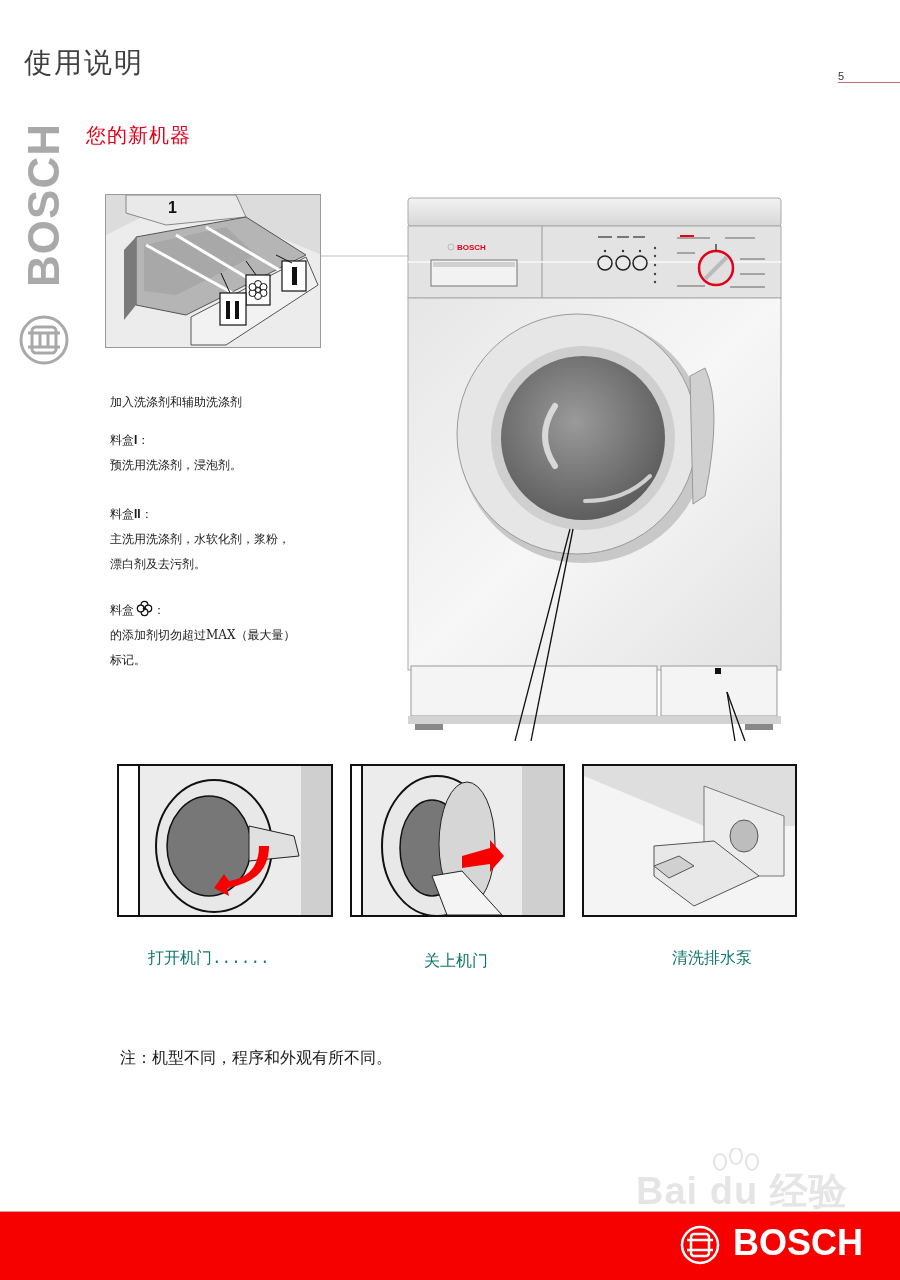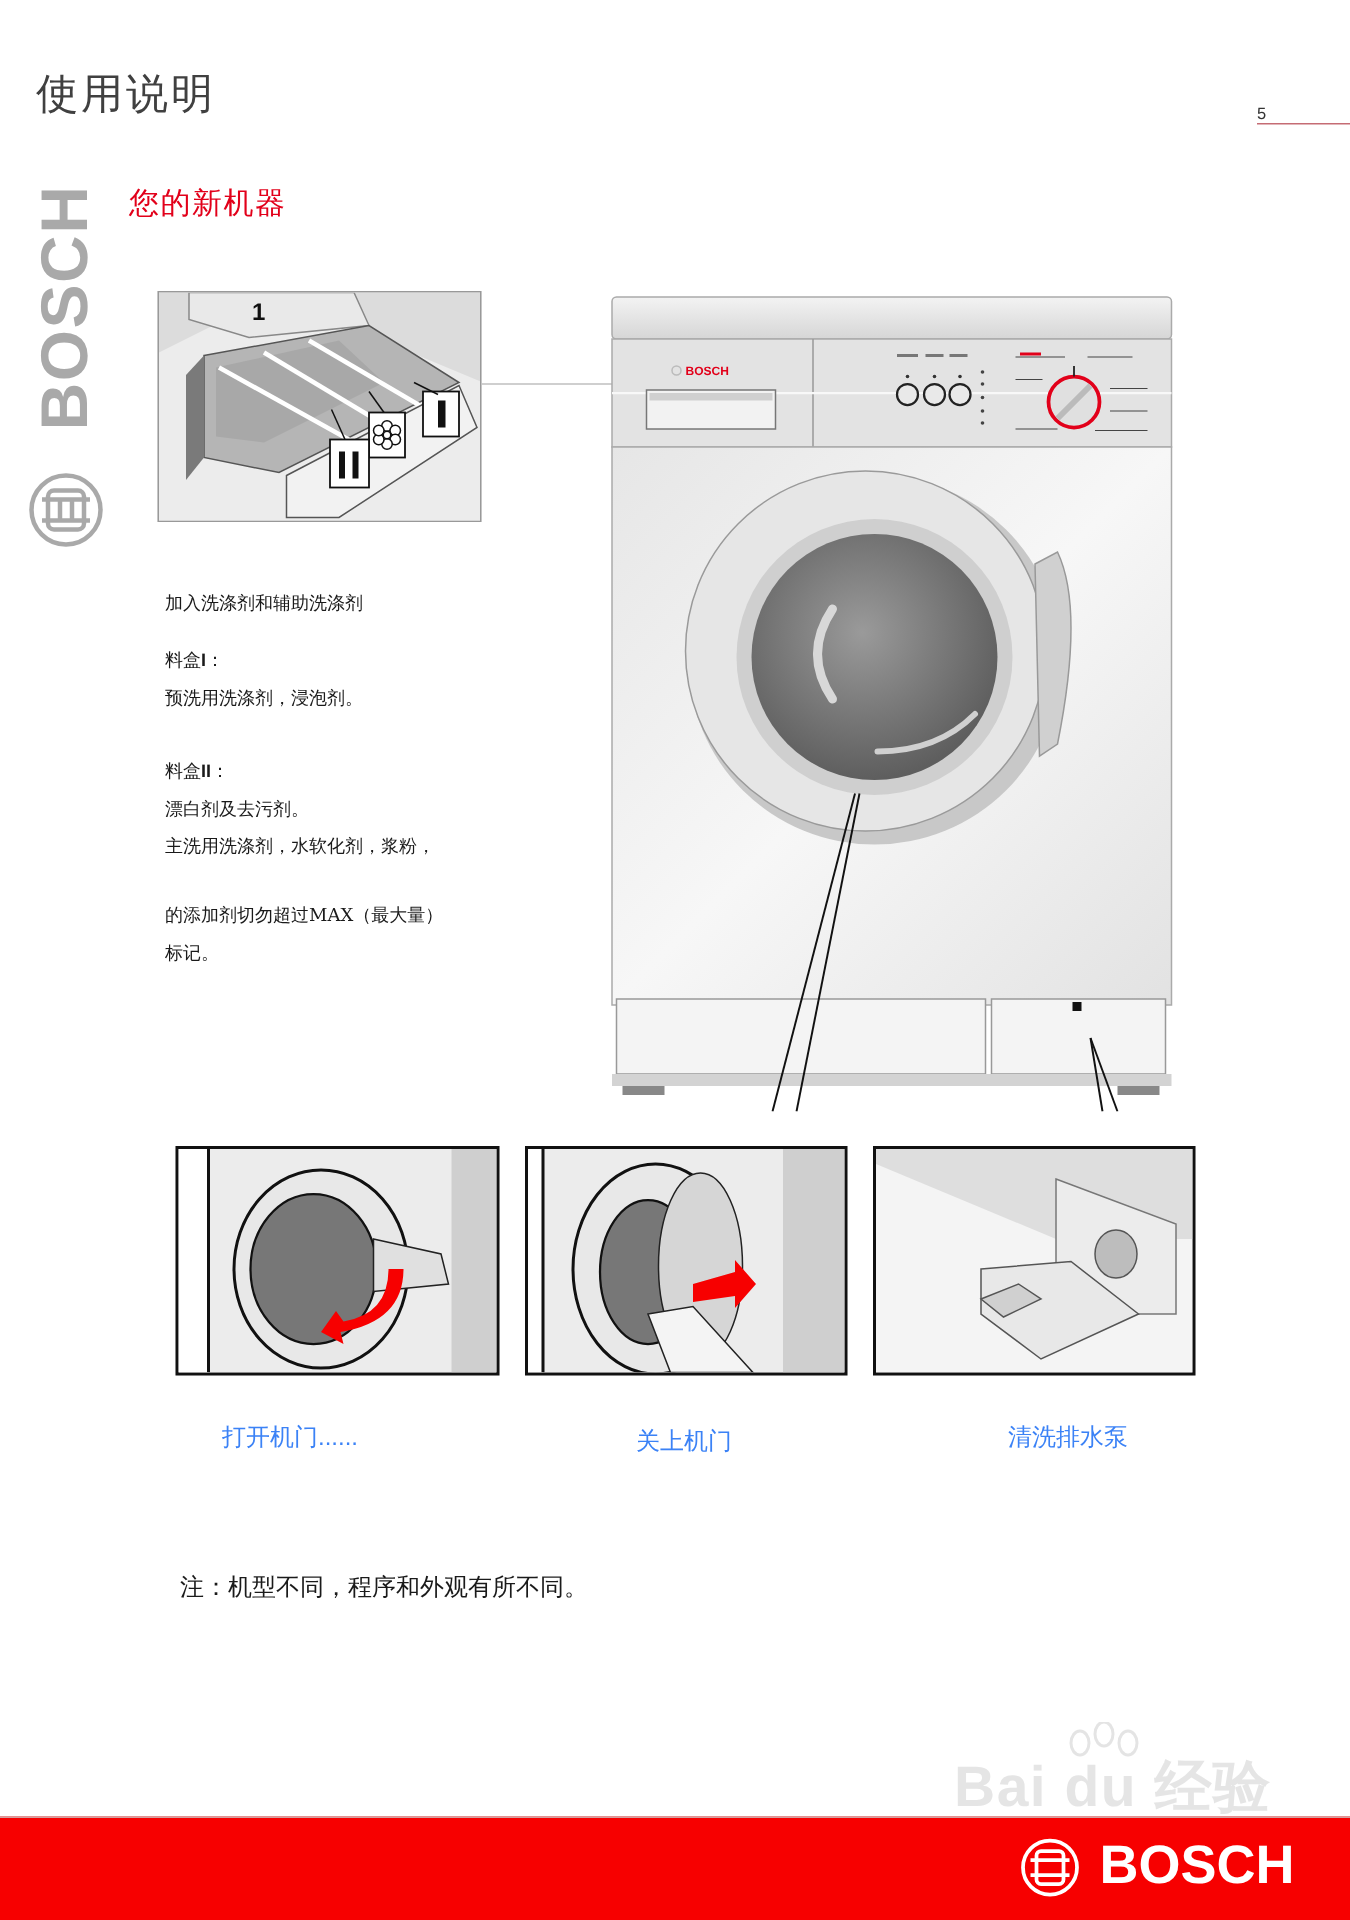--- a/index.html
+++ b/index.html
@@ -27,21 +27,21 @@
   .blk3 { top: 598px; }
   .flower-inline { display: inline-block; vertical-align: -3px; width: 17px; height: 17px; margin-left: 2px; }
 
   .machine { left: 405px; top: 196px; width: 380px; height: 545px; }
 
   .fig-small { top: 764px; height: 153px; border: 2px solid #111; background: #f1f1f1; overflow: hidden; }
   .fig-open { left: 117px; width: 216px; }
   .fig-close { left: 350px; width: 215px; }
   .fig-pump { left: 582px; width: 215px; }
 
-  .caption { font-family: Liberation Sans, sans-serif; font-size: 16px; color: #3b82f6; }
+  .caption { font-family: Liberation Mono, monospace; font-size: 16px; color: #0f766e; }
   .cap-open { left: 148px; top: 948px; }
   .cap-close { left: 424px; top: 951px; }
   .cap-pump { left: 672px; top: 948px; }
 
   .note { left: 120px; top: 1044px; font-family: "DejaVu Serif", "Liberation Serif", serif; font-size: 16px; line-height: 27px; }
   .note .l2 { padding-left: 34px; }
 
   .watermark { left: 636px; top: 1148px; width: 240px; height: 95px; opacity: 0.55; }
   .wm-brand { position: absolute; left: 0; top: 18px; font-family: "Liberation Sans", sans-serif; font-weight: bold; font-size: 38px; color: #d0d0d0; letter-spacing: 1px; }
   .wm-url { position: absolute; left: 4px; top: 74px; font-family: "Liberation Sans", sans-serif; font-size: 22px; color: #d8d8d8; }
@@ -112,25 +112,34 @@
 
 <div class="abs body-text intro">加入洗涤剂和辅助洗涤剂</div>
 
 <div class="abs body-text box-block blk1">
   <div class="head"><span>料盒</span><b>I</b><span>：</span></div>
   <div>预洗用洗涤剂，浸泡剂。</div>
 </div>
 
 <div class="abs body-text box-block blk2">
   <div class="head"><span>料盒</span><b>II</b><span>：</span></div>
+  <div>主洗用洗涤剂，水软化剂，浆粉，</div>
   <div>漂白剂及去污剂。</div>
-  <div>主洗用洗涤剂，水软化剂，浆粉，</div>
 </div>
 
 <div class="abs body-text box-block blk3">
+  <div class="head"><span>料盒</span><span class="flower-inline"><svg width="17" height="17" viewBox="-9 -9 18 18">
+          <g stroke="#111" stroke-width="1.3" fill="#fff">
+            <circle cx="0" cy="-4" r="3.6"></circle>
+            <circle cx="4" cy="0" r="3.6"></circle>
+            <circle cx="0" cy="4" r="3.6"></circle>
+            <circle cx="-4" cy="0" r="3.6"></circle>
+          </g>
+          <circle cx="0" cy="0" r="1.8" fill="#111"></circle>
+        </svg></span><span>：</span></div>
   <div>的添加剂切勿超过MAX（最大量）</div>
   <div>标记。</div>
 </div>
 
 <div class="abs machine">
   <svg width="380" height="545" viewBox="0 0 380 545">
     <defs>
       <linearGradient id="bodyG" x1="0" y1="0" x2="1" y2="1">
         <stop offset="0" stop-color="#e6e6e6"></stop>
           <stop offset="0.5" stop-color="#f7f7f7"></stop>

